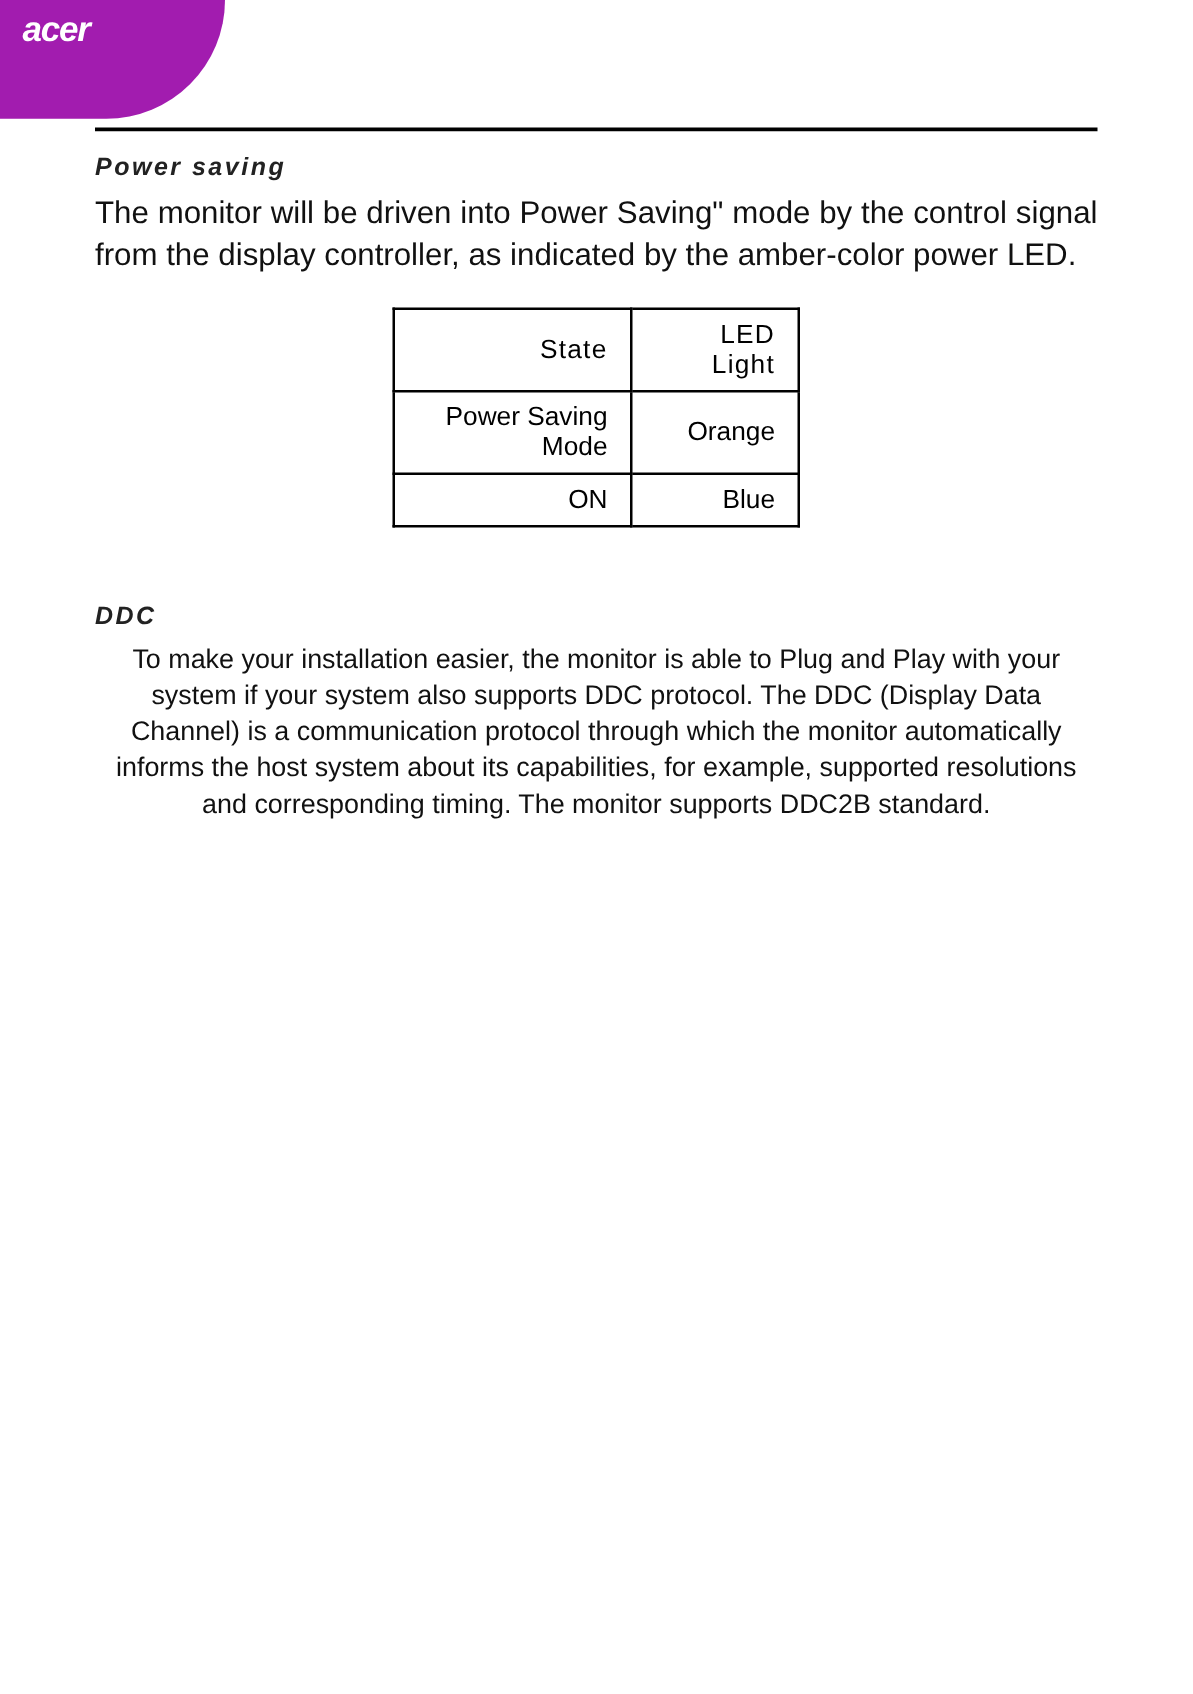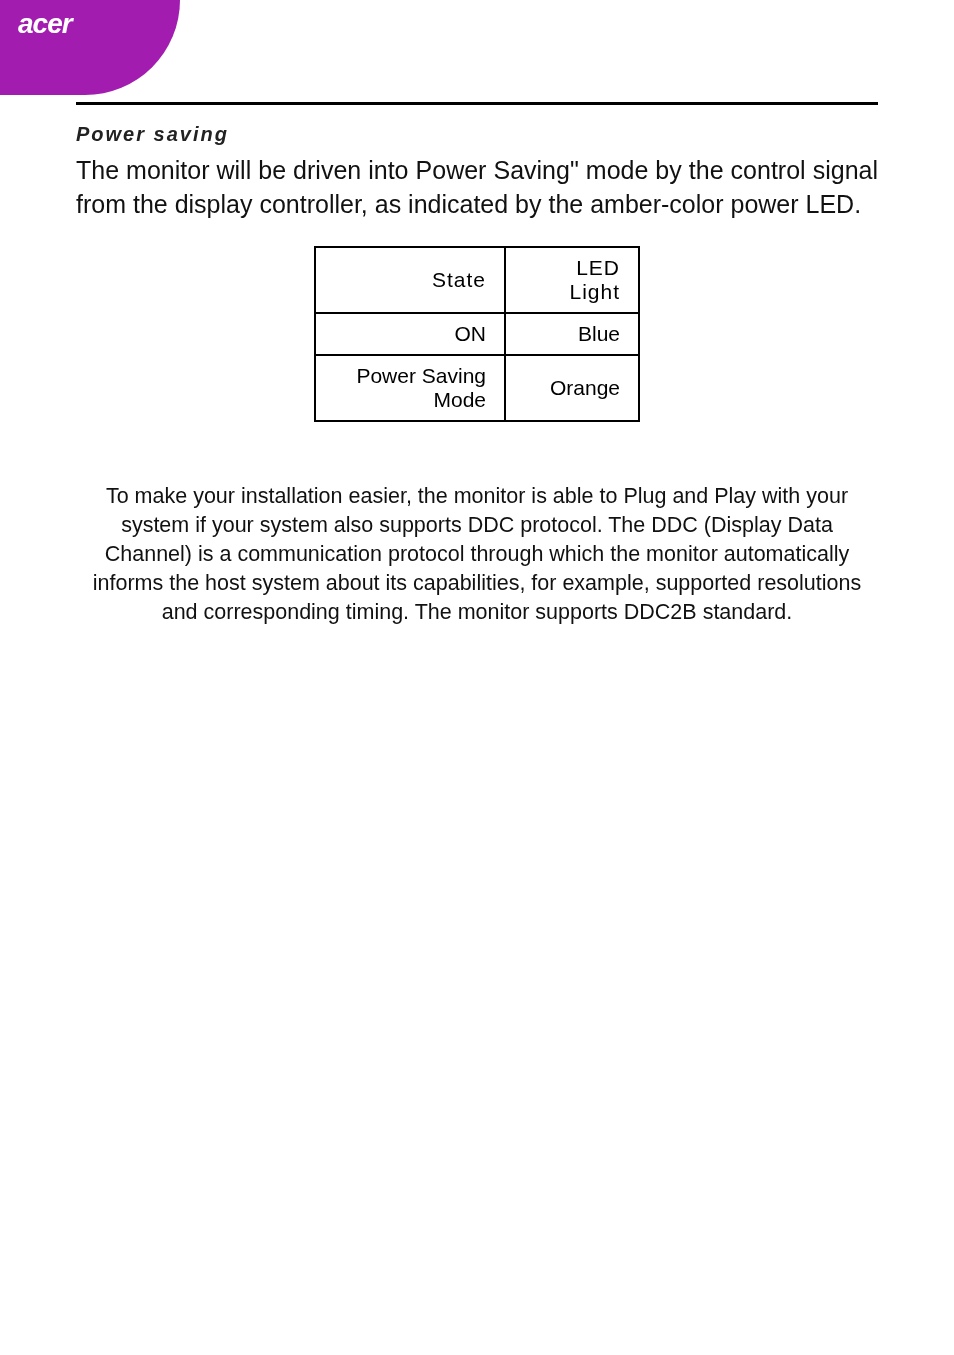--- a/index.html
+++ b/index.html
@@ -106,28 +106,29 @@
 
   <div class="body-text">The monitor will be driven into Power Saving" mode by the control signal from the display controller, as indicated by the amber-color power LED.</div>
 
   <table class="state-table">
     <tbody>
         <tr>
       <th class="col-state">State</th>
       <th class="col-led">LED Light</th>
     </tr>
     <tr>
+      <td>Power Saving Mode</td>
+      <td>Orange</td>
+    </tr>
+    <tr>
       <td>ON</td>
       <td>Blue</td>
-    </tr>
-    <tr>
-      <td>Power Saving Mode</td>
-      <td>Orange</td>
     </tr>
   </tbody>
     </table>
 
 
   <div class="section-gap"></div>
 
+  <div class="section-heading">DDC</div>
 
   <div class="body-text-left">To make your installation easier, the monitor is able to Plug and Play with your system if your system also supports DDC protocol. The DDC (Display Data Channel) is a communication protocol through which the monitor automatically informs the host system  about its capabilities, for example, supported resolutions and corresponding timing. The monitor supports DDC2B standard.</div>
 </div>
 
 </body></html>

